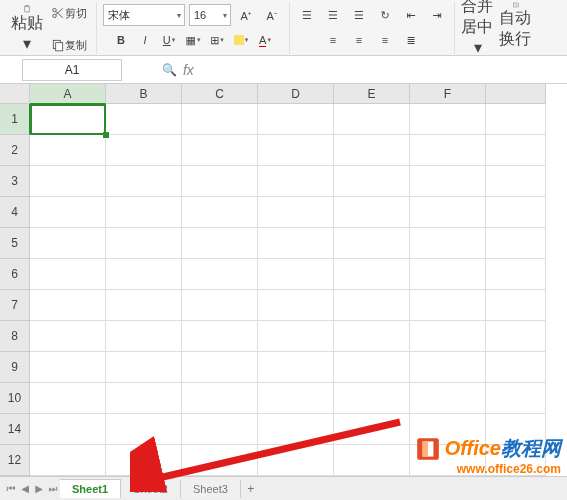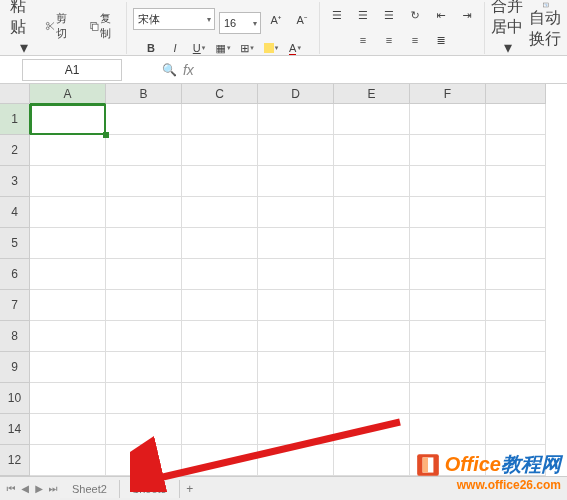--- a/index.html
+++ b/index.html
@@ -8,21 +8,21 @@
   .ribbon { background: #f5f5f5; border-bottom: 1px solid #d0d0d0; height: 56px; display: flex; align-items: flex-start; padding: 2px 4px 0 4px; }
   .ribbon-group { display: flex; flex-direction: column; align-items: center; padding: 0 6px; height: 52px; border-right: 1px solid #e0e0e0; }
   .ribbon-group:last-child { border-right: none; }
   .rb { display: flex; align-items: center; gap: 4px; }
   .btn-big { width: 34px; height: 48px; display: flex; flex-direction: column; align-items: center; justify-content: center; font-size: 16px; color: #444; cursor: pointer; }
   .btn-sm { height: 22px; min-width: 22px; display: flex; align-items: center; justify-content: center; font-size: 11px; color: #444; padding: 0 3px; cursor: pointer; }
   .btn-sm .dd { font-size: 7px; margin-left: 1px; color: #666; }
   .icon-svg { width: 16px; height: 16px; }
   .icon-svg-sm { width: 14px; height: 14px; }
   .sel-font { border: 1px solid #bbb; background: #fff; height: 22px; width: 82px; font-size: 11px; padding-left: 4px; display: flex; align-items: center; justify-content: space-between; }
-  .sel-size { border: 1px solid #bbb; background: #fff; height: 22px; width: 42px; font-size: 11px; padding-left: 4px; display: flex; align-items: center; justify-content: space-between; margin-top: 8px; }
+  .sel-size { border: 1px solid #bbb; background: #fff; height: 22px; width: 42px; font-size: 11px; padding-left: 4px; display: flex; align-items: center; justify-content: space-between; }
   .dd-tri { font-size: 8px; color: #666; padding-right: 3px; }
 
   .namebox-row { height: 28px; background: #fff; border-bottom: 1px solid #d0d0d0; display: flex; align-items: center; }
   .namebox { width: 100px; height: 22px; border: 1px solid #ccc; margin-left: 22px; display: flex; align-items: center; justify-content: center; font-size: 12px; color: #333; }
   .fx-area { display: flex; align-items: center; margin-left: 40px; gap: 6px; color: #888; font-style: italic; }
   .fx-label { font-style: italic; font-size: 14px; }
   .formula-input { border: none; outline: none; width: 300px; height: 20px; font-size: 12px; }
 
   .grid-wrap { position: relative; height: 392px; overflow: hidden; }
   .corner { position: absolute; left: 0; top: 0; width: 30px; height: 20px; background: #e8e8e8; border-right: 1px solid #ccc; border-bottom: 1px solid #ccc; }
@@ -38,21 +38,21 @@
   .cell.active { border: 2px solid #2e8b2e; width: 76px; height: 31px; }
   .fill-handle { position: absolute; width: 6px; height: 6px; background: #2e8b2e; left: 103px; top: 48px; }
 
   .sheet-tabs { position: absolute; bottom: 0; left: 0; right: 0; height: 24px; background: #eee; border-top: 1px solid #ccc; display: flex; align-items: center; padding-left: 4px; }
   .nav-btn { width: 14px; height: 18px; display: flex; align-items: center; justify-content: center; color: #888; font-size: 10px; cursor: pointer; }
   .tab { padding: 3px 12px; font-size: 11px; color: #777; cursor: pointer; border-right: 1px solid #ccc; background: #f0f0f0; }
   .tab.active { background: #fff; color: #2e8b2e; font-weight: bold; border-top: 1px solid #ccc; }
   .tab-add { width: 20px; text-align: center; color: #777; cursor: pointer; }
 
   .arrow-overlay { position: absolute; pointer-events: none; }
-  .watermark { position: absolute; right: 6px; bottom: 8px; text-align: right; margin-top: 43px; }
+  .watermark { position: absolute; right: 6px; bottom: 24px; text-align: right; margin-top: 43px; }
   .wm-line1 { display: flex; align-items: center; justify-content: flex-end; gap: 4px; }
   .wm-title { font-size: 20px; font-weight: bold; font-style: italic; color: #ff7a00; }
   .wm-title .blue { color: #1b6fc2; font-style: italic; }
   .wm-url { font-size: 12px; color: #ff7a00; font-weight: bold; }
   .wm-logo { width: 26px; height: 26px; }
 
   .underline-a { border-bottom: 1.5px solid #c00; }
   .fill-box { width: 10px; height: 10px; background: #ffe066; display: inline-block; }
 </style>
 </head>
@@ -63,21 +63,21 @@
   <div class="ribbon-group">
     <div class="rb">
       <div class="btn-big">
         <svg class="icon-svg" viewBox="0 0 24 24">
             <rect x="5" y="3" width="14" height="18" rx="1" fill="none" stroke="#555" stroke-width="1.5"></rect>
             <rect x="8" y="1" width="8" height="4" rx="1" fill="#ccc" stroke="#555"></rect>
           </svg>
         <span>粘贴</span>
           <span class="dd">▾</span>
       </div>
-      <div style="display:flex;gap:10px;">
+      <div style="display:flex;flex-direction:column;gap:10px;">
         <div class="btn-sm">
           <svg class="icon-svg-sm" viewBox="0 0 24 24">
               <circle cx="6" cy="7" r="3" fill="none" stroke="#555" stroke-width="1.5"></circle>
               <circle cx="6" cy="17" r="3" fill="none" stroke="#555" stroke-width="1.5"></circle>
               <path d="M8 9 L20 20 M8 15 L20 4" stroke="#555" stroke-width="1.5"></path>
             </svg>
           <span>剪切</span>
         </div>
         <div class="btn-sm">
           <svg class="icon-svg-sm" viewBox="0 0 24 24">
@@ -342,20 +342,21 @@
       </div>
   </div>
   <div class="fill-handle"></div>
 </div>
 
 <div class="sheet-tabs">
   <div class="nav-btn">⏮</div>
   <div class="nav-btn">◀</div>
   <div class="nav-btn">▶</div>
   <div class="nav-btn">⏭</div>
+  <div class="tab active">Sheet1</div>
   <div class="tab">Sheet2</div>
   <div class="tab">Sheet3</div>
   <div class="tab-add">+</div>
 </div>
 
 <svg class="arrow-overlay" style="left:130px; bottom:8px; width:280px; height:80px;" viewBox="0 0 280 80">
   <defs>
       <marker id="ah" markerWidth="16" markerHeight="12" refX="2" refY="6" orient="auto">
         <polygon points="0,0 16,6 0,12" fill="#e01b1b"></polygon>
       </marker>

